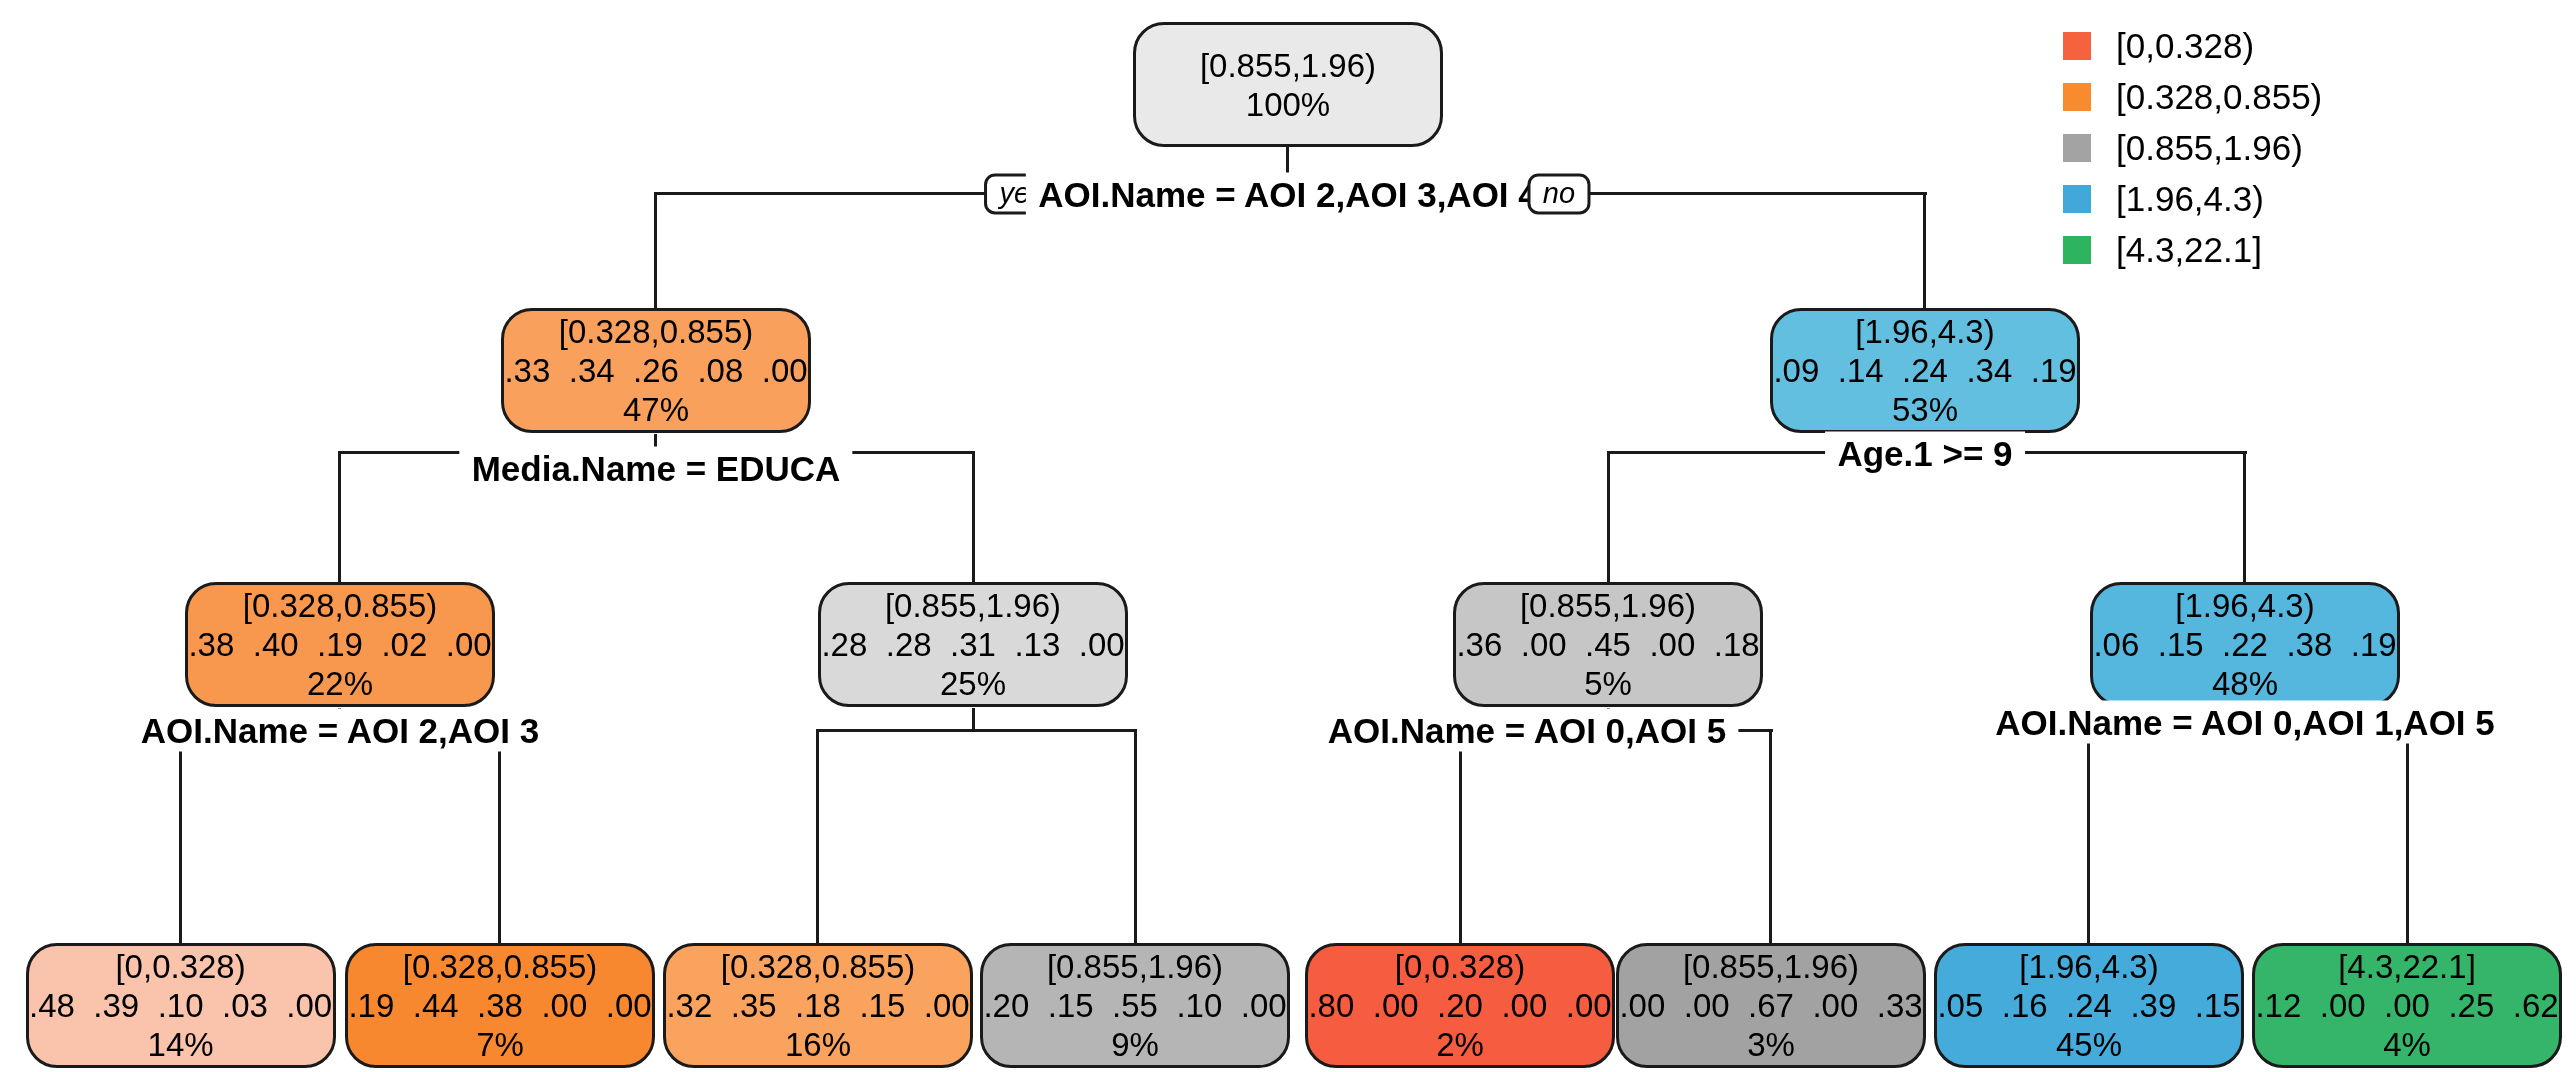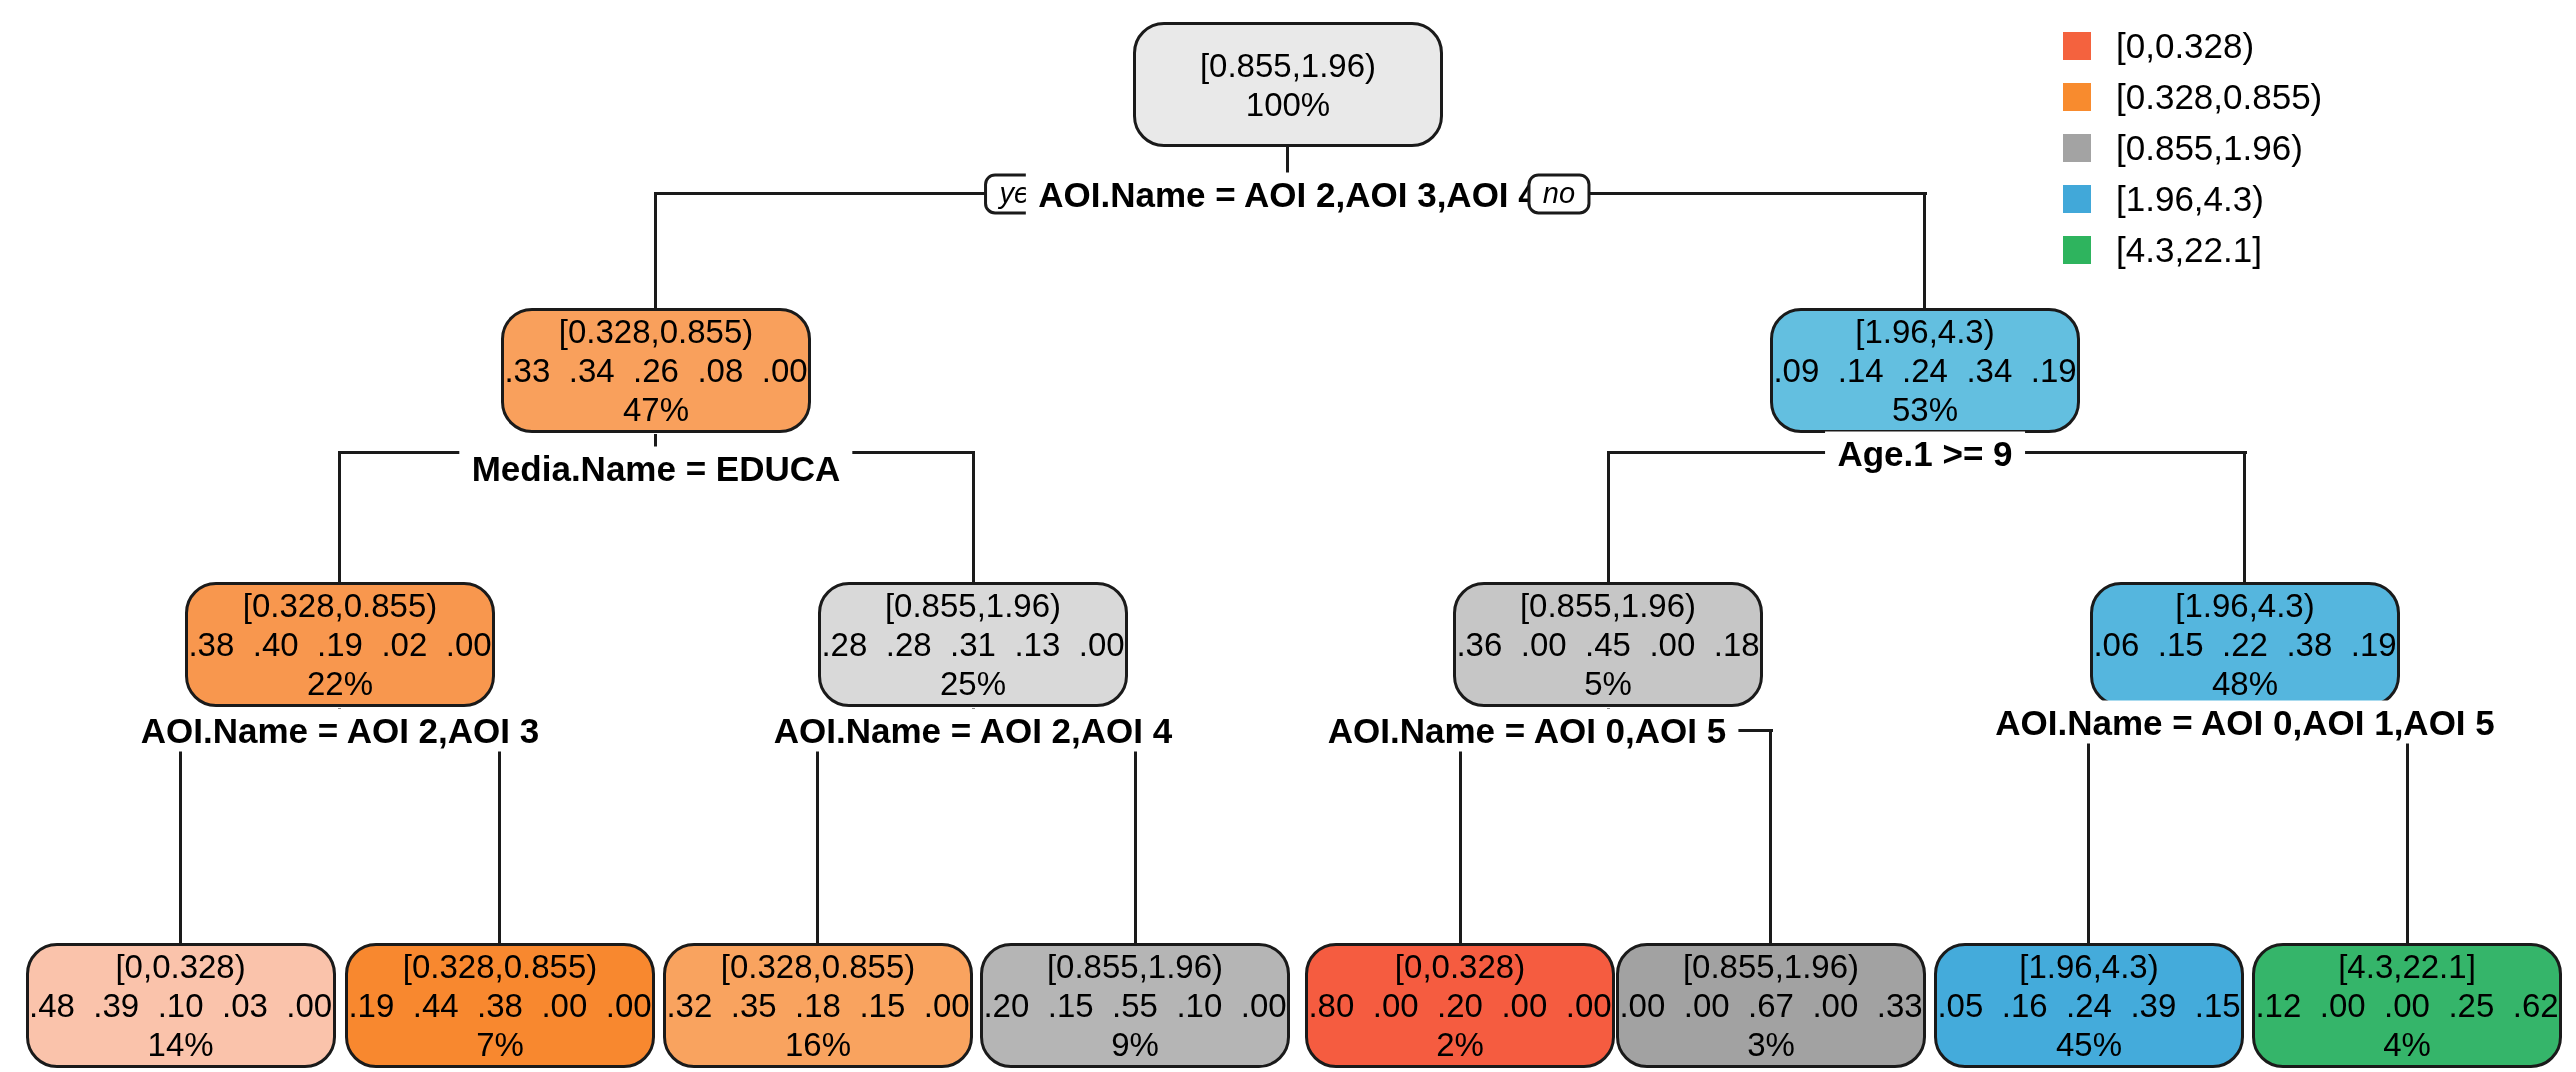--- a/index.html
+++ b/index.html
@@ -60,21 +60,20 @@
   <div class="edge" style="left:2406px;top:729px;width:3.1px;height:214px;"></div>
 
   <div class="yn" style="left:1022px;top:194px;">yes</div>
   <div class="split-label" style="left:1288px;top:194px;">AOI.Name = AOI 2,AOI 3,AOI 4</div>
   <div class="yn" style="left:1559px;top:194px;">no</div>
 
   <div class="split-label" style="left:656px;top:468px;">Media.Name = EDUCA</div>
   <div class="split-label" style="left:1925px;top:453px;">Age.1 &gt;= 9</div>
 
   <div class="split-label" style="left:340px;top:730px;text-align:center;">AOI.Name = AOI 2,AOI 3</div>
-  <div class="split-label" style="left:973px;top:730px;">AOI.Name = AOI 2,AOI 4</div>
   <div class="split-label" style="left:1527px;top:730px;">AOI.Name = AOI 0,AOI 5</div>
   <div class="split-label" style="left:2245px;top:722px;">AOI.Name = AOI 0,AOI 1,AOI 5</div>
 
   <div class="node" style="left: 1133px; top: 22px; background: rgb(233, 233, 233);">
     <div>[0.855,1.96)</div>
     <div>100%</div>
   </div>
 
   <div class="node" style="left: 501px; top: 308px; background: rgb(249, 160, 92);">
     <div>[0.328,0.855)</div>

